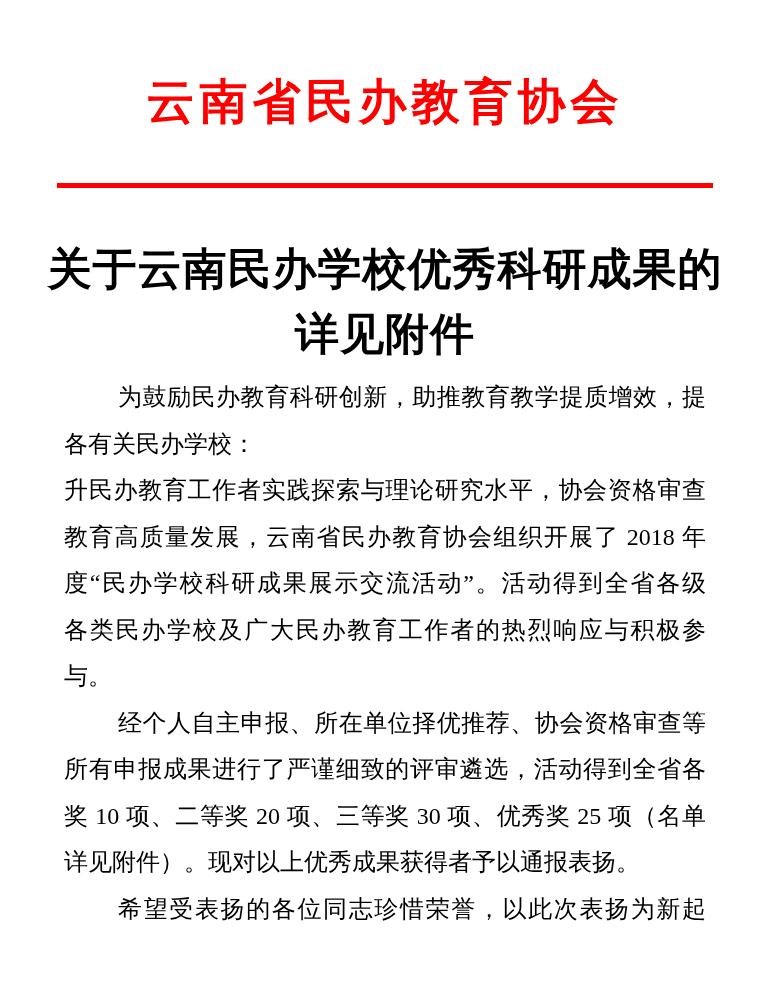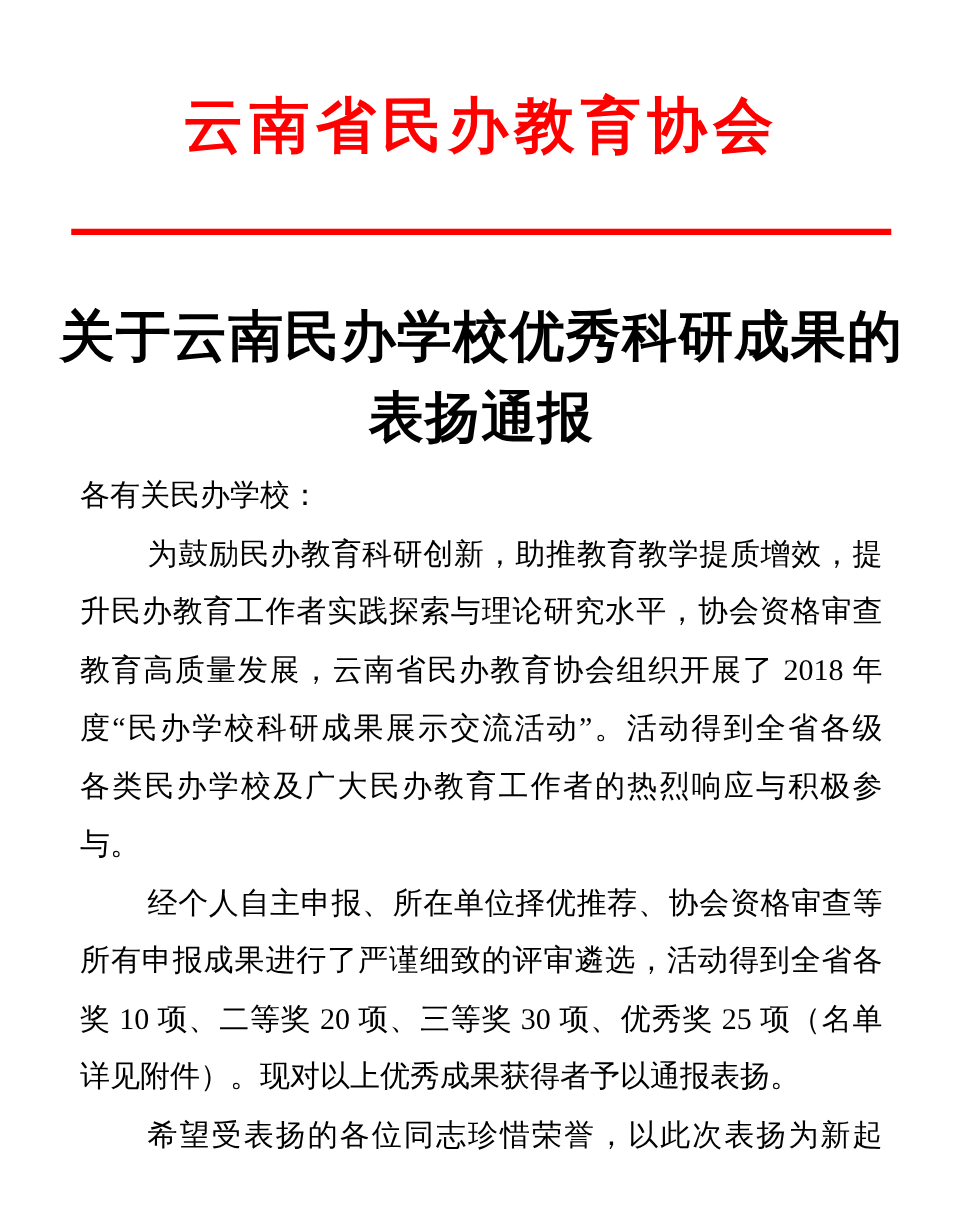--- a/index.html
+++ b/index.html
@@ -69,26 +69,26 @@
 <body>
 
 <div class="page">
 
   <div class="org-name">云南省民办教育协会</div>
 
   <div class="red-divider"></div>
 
   <div class="doc-title">
     <div>关于云南民办学校优秀科研成果的</div>
-    <div>表扬通报</div>
+    <div>详见附件</div>
   </div>
 
   <div class="body-text">
+      <div class="bline just ind">为鼓励民办教育科研创新，助推教育教学提质增效，提</div>
       <div class="bline">各有关民办学校：</div>
-      <div class="bline just ind">为鼓励民办教育科研创新，助推教育教学提质增效，提</div>
       <div class="bline just">升民办教育工作者实践探索与理论研究水平，协会资格审查等</div>
       <div class="bline just">教育高质量发展，云南省民办教育协会组织开展了 2018 年</div>
       <div class="bline just">度“民办学校科研成果展示交流活动”。活动得到全省各级</div>
       <div class="bline just">各类民办学校及广大民办教育工作者的热烈响应与积极参</div>
       <div class="bline">与。</div>
       <div class="bline just ind">经个人自主申报、所在单位择优推荐、协会资格审查等</div>
       <div class="bline just">所有申报成果进行了严谨细致的评审遴选，活动得到全省各级</div>
       <div class="bline just">奖 10 项、二等奖 20 项、三等奖 30 项、优秀奖 25 项（名单</div>
       <div class="bline">详见附件）。现对以上优秀成果获得者予以通报表扬。</div>
       <div class="bline just ind">希望受表扬的各位同志珍惜荣誉，以此次表扬为新起</div>

